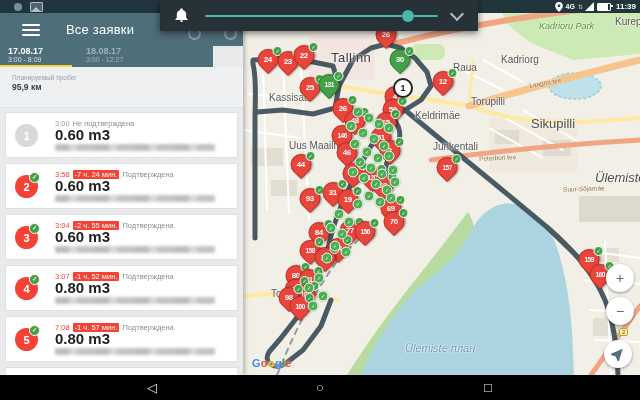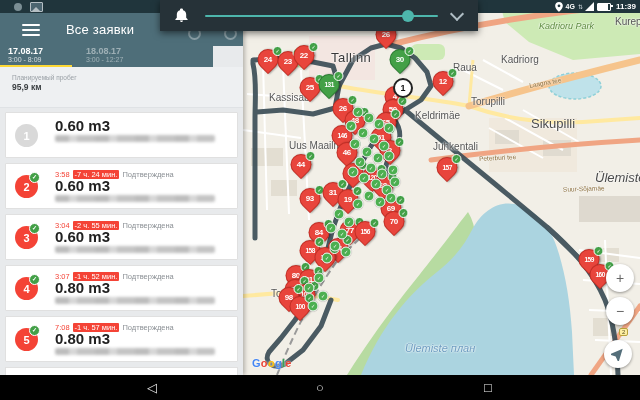--- a/index.html
+++ b/index.html
@@ -510,20 +510,25 @@
     </div>
   </div>
 
   <div class="req-list" id="req-list">
       <div class="card">
     <div class="num-circle gray">
       <span>1</span>
 
     </div>
     <div class="c-lines">
+      <div class="l1">
+        <span class="time gray">3:00</span>
+
+        <span class="status">Не подтверждена</span>
+      </div>
       <div class="l2">0.60 m3</div>
       <div class="l3"></div>
     </div>
   </div>
       <div class="card">
     <div class="num-circle">
       <span>2</span>
       <span class="num-check">✓</span>
     </div>
     <div class="c-lines">

